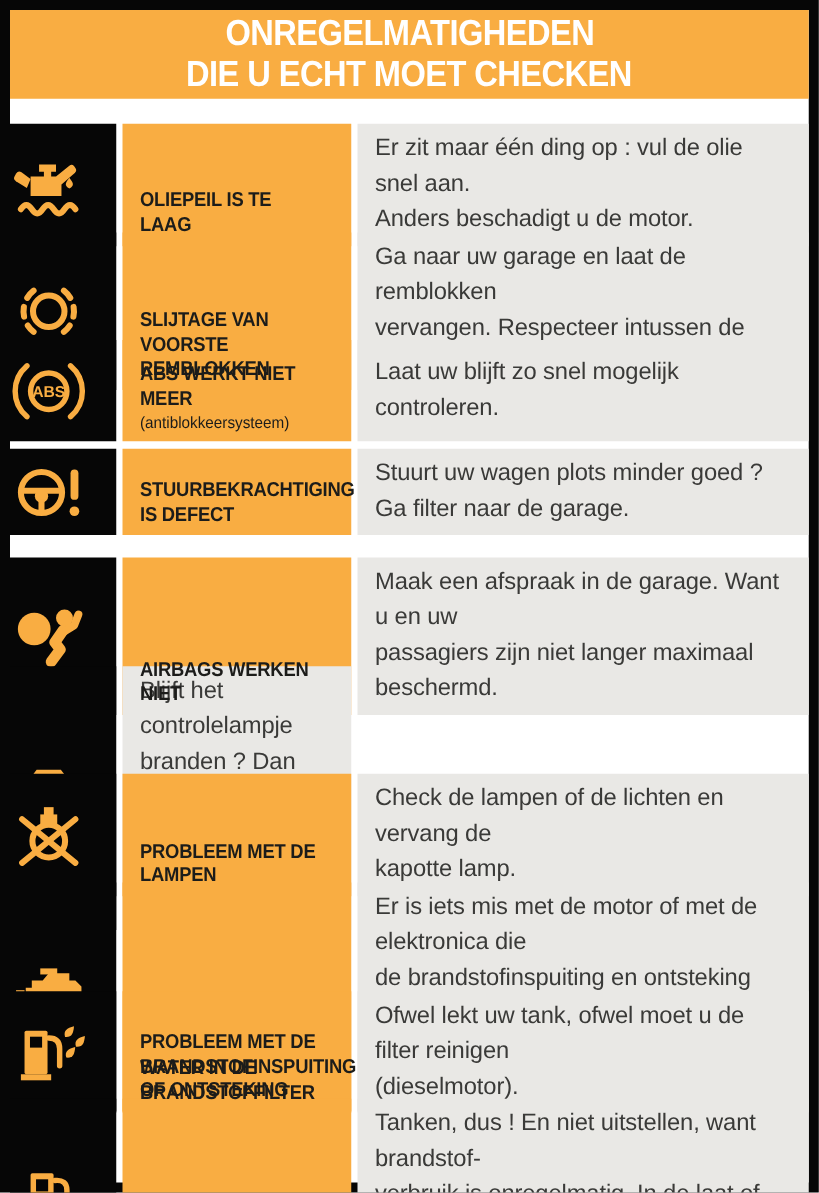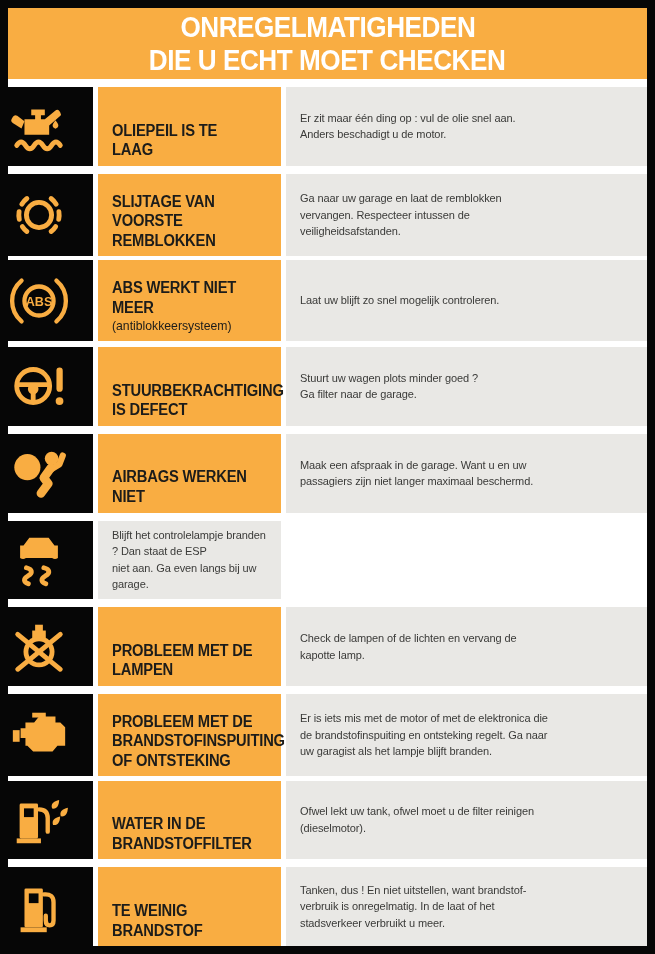--- a/index.html
+++ b/index.html
@@ -10,21 +10,21 @@
     --body-ink:#3A3A38;
   }
   *{margin:0;padding:0;box-sizing:border-box;}
   body{background:#555;font-family:"Liberation Sans",sans-serif;}
   .poster{
     width:655px;height:954px;background:var(--black);
     padding:8px;margin:0 auto;
   }
   .inner{
     width:100%;height:100%;background:#fff;
-    display:flex;flex-direction:column;gap:8px;
+    display:flex;flex-direction:column;gap:20px;
   }
   .banner{
     height:71px;background:var(--orange);flex:0 0 auto;
     display:flex;flex-direction:column;align-items:center;justify-content:center;
   }
   .banner-text{
     color:#fff;font-weight:bold;font-size:29px;line-height:1.12;
     text-align:center;letter-spacing:-0.5px;
     transform:scaleX(0.9);transform-origin:50% 50%;white-space:nowrap;
   }
@@ -49,21 +49,21 @@
   .row-subtitle{
     color:var(--title-ink);font-size:13px;line-height:1.25;white-space:pre-line;
     transform:scaleX(0.94);transform-origin:0 50%;margin-top:1px;
   }
   .row-subtitle:empty{display:none;}
   .desc-cell{
     background:var(--panel);display:flex;flex-direction:column;justify-content:center;
     padding:6px 14px;
   }
   .row-desc{
-    color:var(--body-ink);font-size:11px;line-height:1.5;white-space:pre-line;
+    color:var(--body-ink);font-size:19px;line-height:1.5;white-space:pre-line;
     letter-spacing:-0.1px;
   }
 </style>
 </head>
 <body>
 
 <div class="poster">
   <div class="inner">
 
     <div class="banner">

